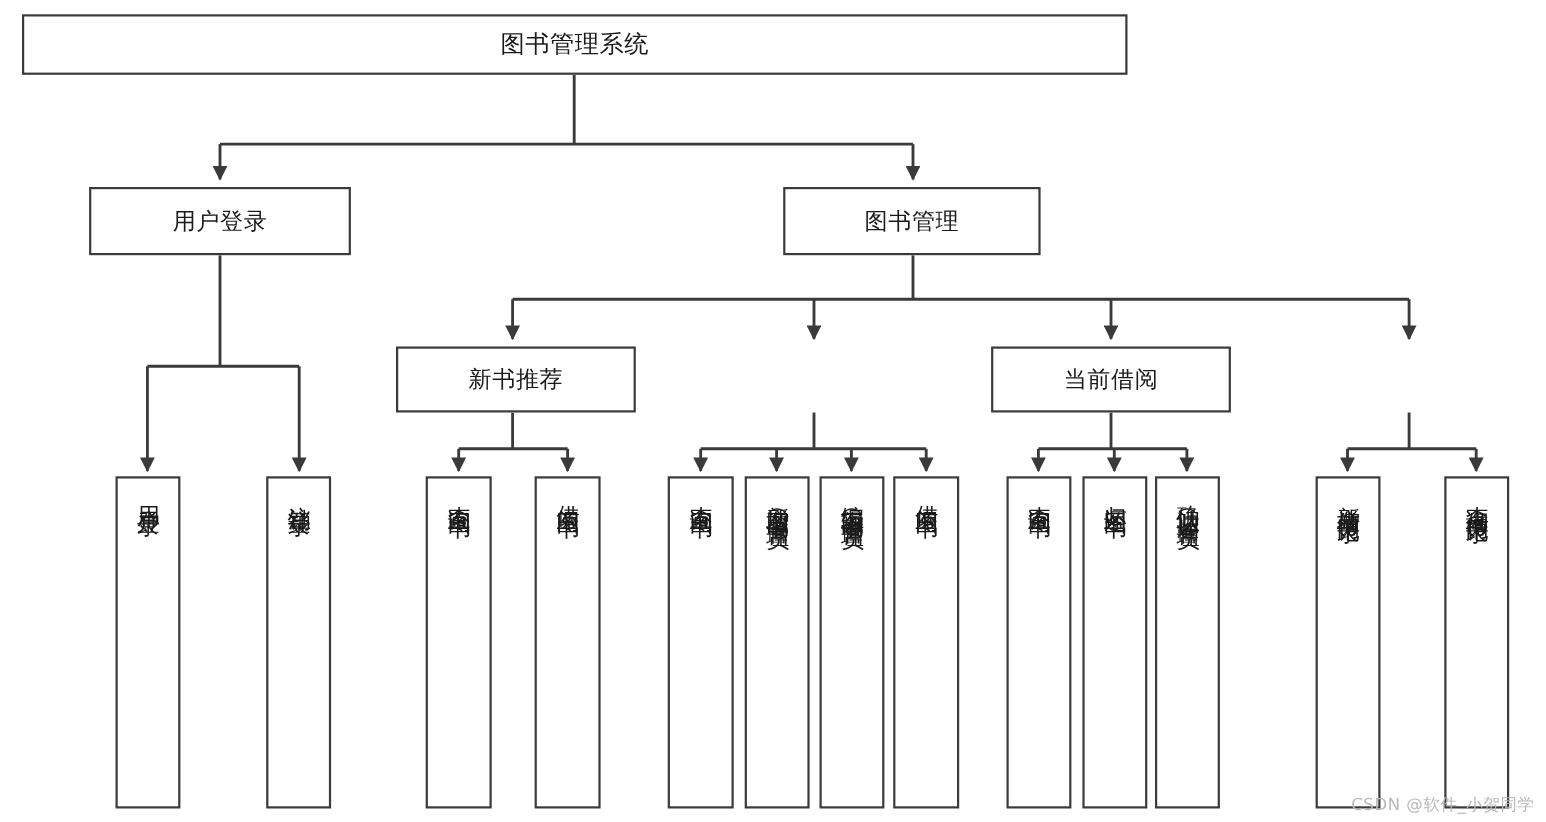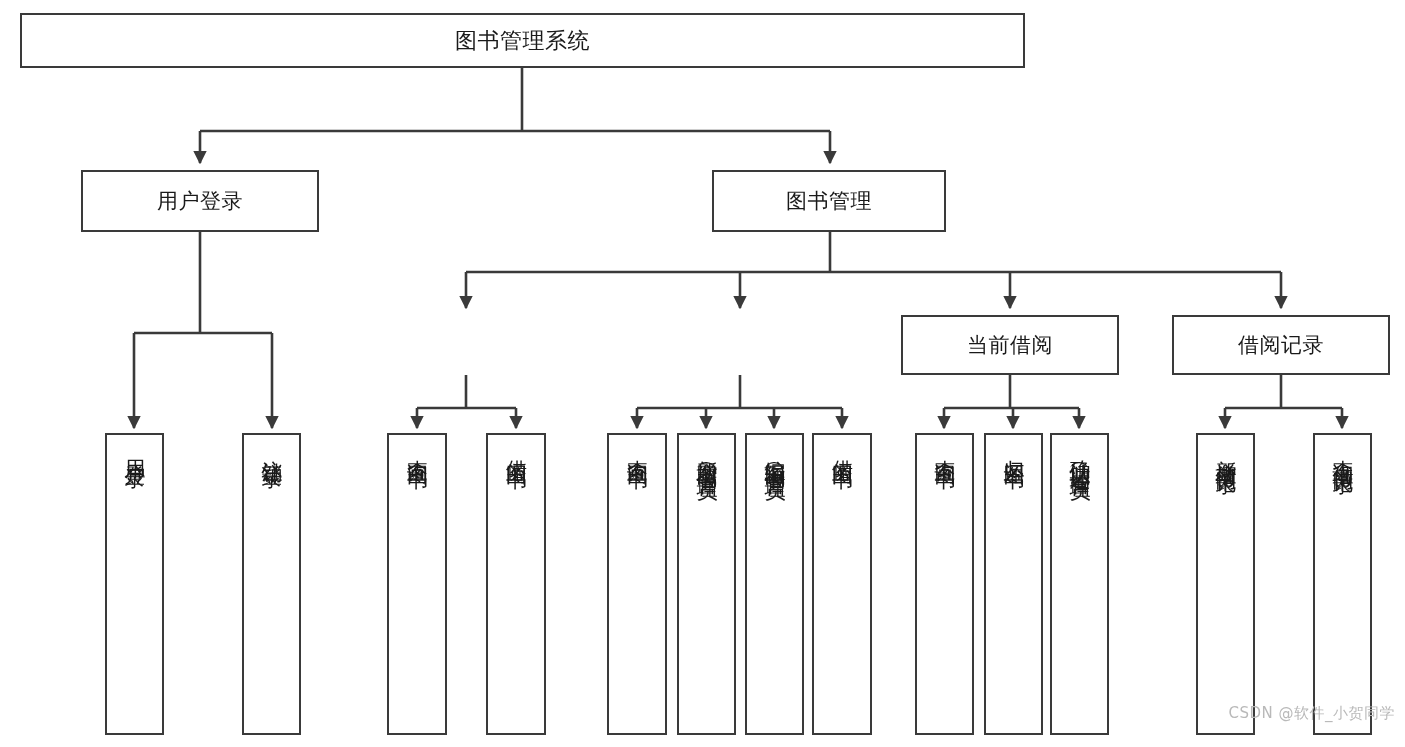--- a/index.html
+++ b/index.html
@@ -54,21 +54,21 @@
     writing-mode: vertical-rl;
     text-orientation: upright;
     font-size: 21px;
     letter-spacing: 3px;
     line-height: 1;
   }
   .node.root .label { font-size: 22px; }
   .watermark {
     position: absolute;
     right: 10px;
-    bottom: 24px;
+    bottom: 6px;
     font-size: 15px;
     color: #b9b9b9;
     letter-spacing: 0.5px;
     white-space: nowrap;
     font-family: "DejaVu Sans", "Liberation Sans", sans-serif;
   }
 </style>
 </head>
 <body>
 
@@ -129,29 +129,29 @@
   </div>
 
   <div class="node horizontal" style="left:81px; top:170px; width:238px; height:62px;">
     <span class="label">用户登录</span>
   </div>
 
   <div class="node horizontal" style="left:712px; top:170px; width:234px; height:62px;">
     <span class="label">图书管理</span>
   </div>
 
+  <div class="node horizontal" style="left:360px; top:315px; width:218px; height:60px;">
+    <span class="label">新书推荐</span>
+  </div>
 
 
   <div class="node horizontal" style="left:901px; top:315px; width:218px; height:60px;align-items:center;">
     <span class="label">当前借阅</span>
   </div>
 
-  <div class="node horizontal" style="left:1172px; top:315px; width:218px; height:60px;">
-    <span class="label">借阅记录</span>
-  </div>
 
   <div class="node vertical" style="left:105px; top:433px; width:59px; height:302px;">
     <span class="label">用户登录</span>
   </div>
 
   <div class="node vertical" style="left:242px; top:433px; width:59px; height:302px;">
     <span class="label">注销登录</span>
   </div>
 
   <div class="node vertical" style="left:387px; top:433px; width:60px; height:302px;">

